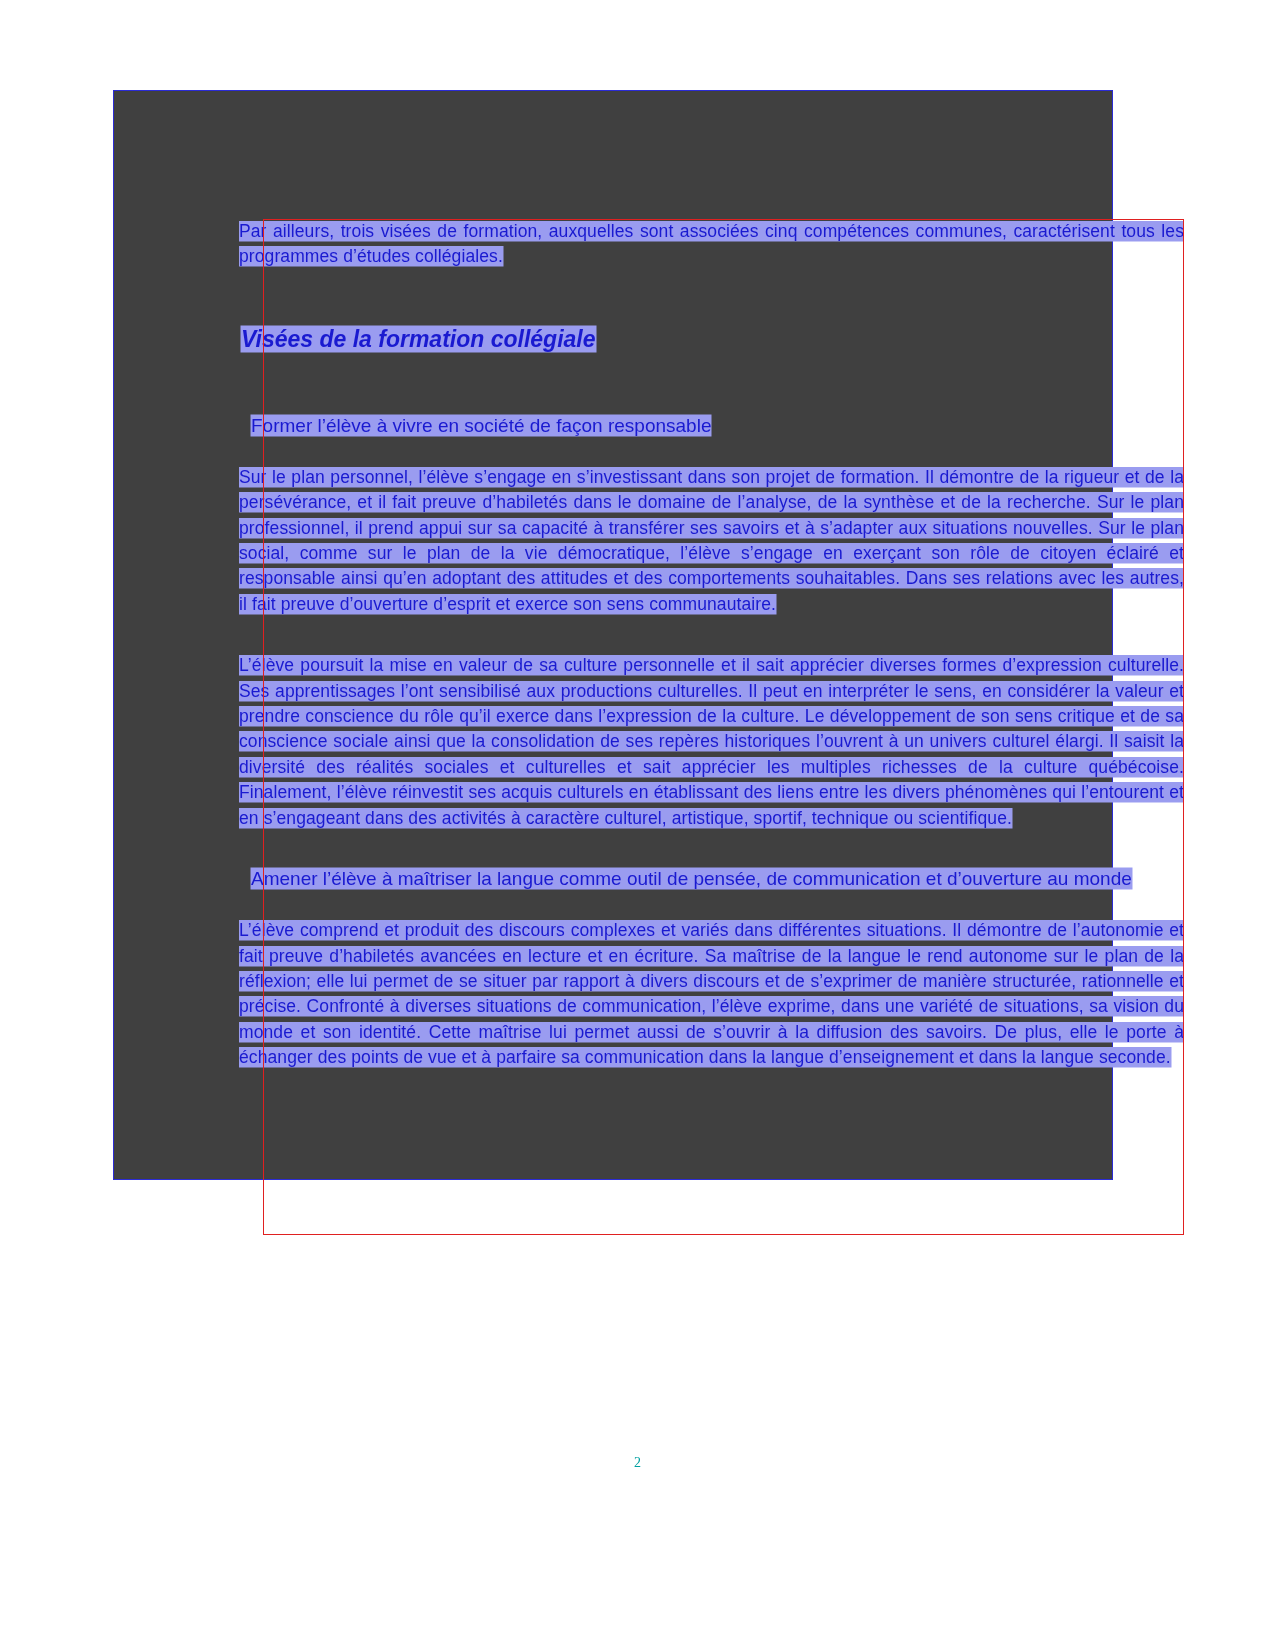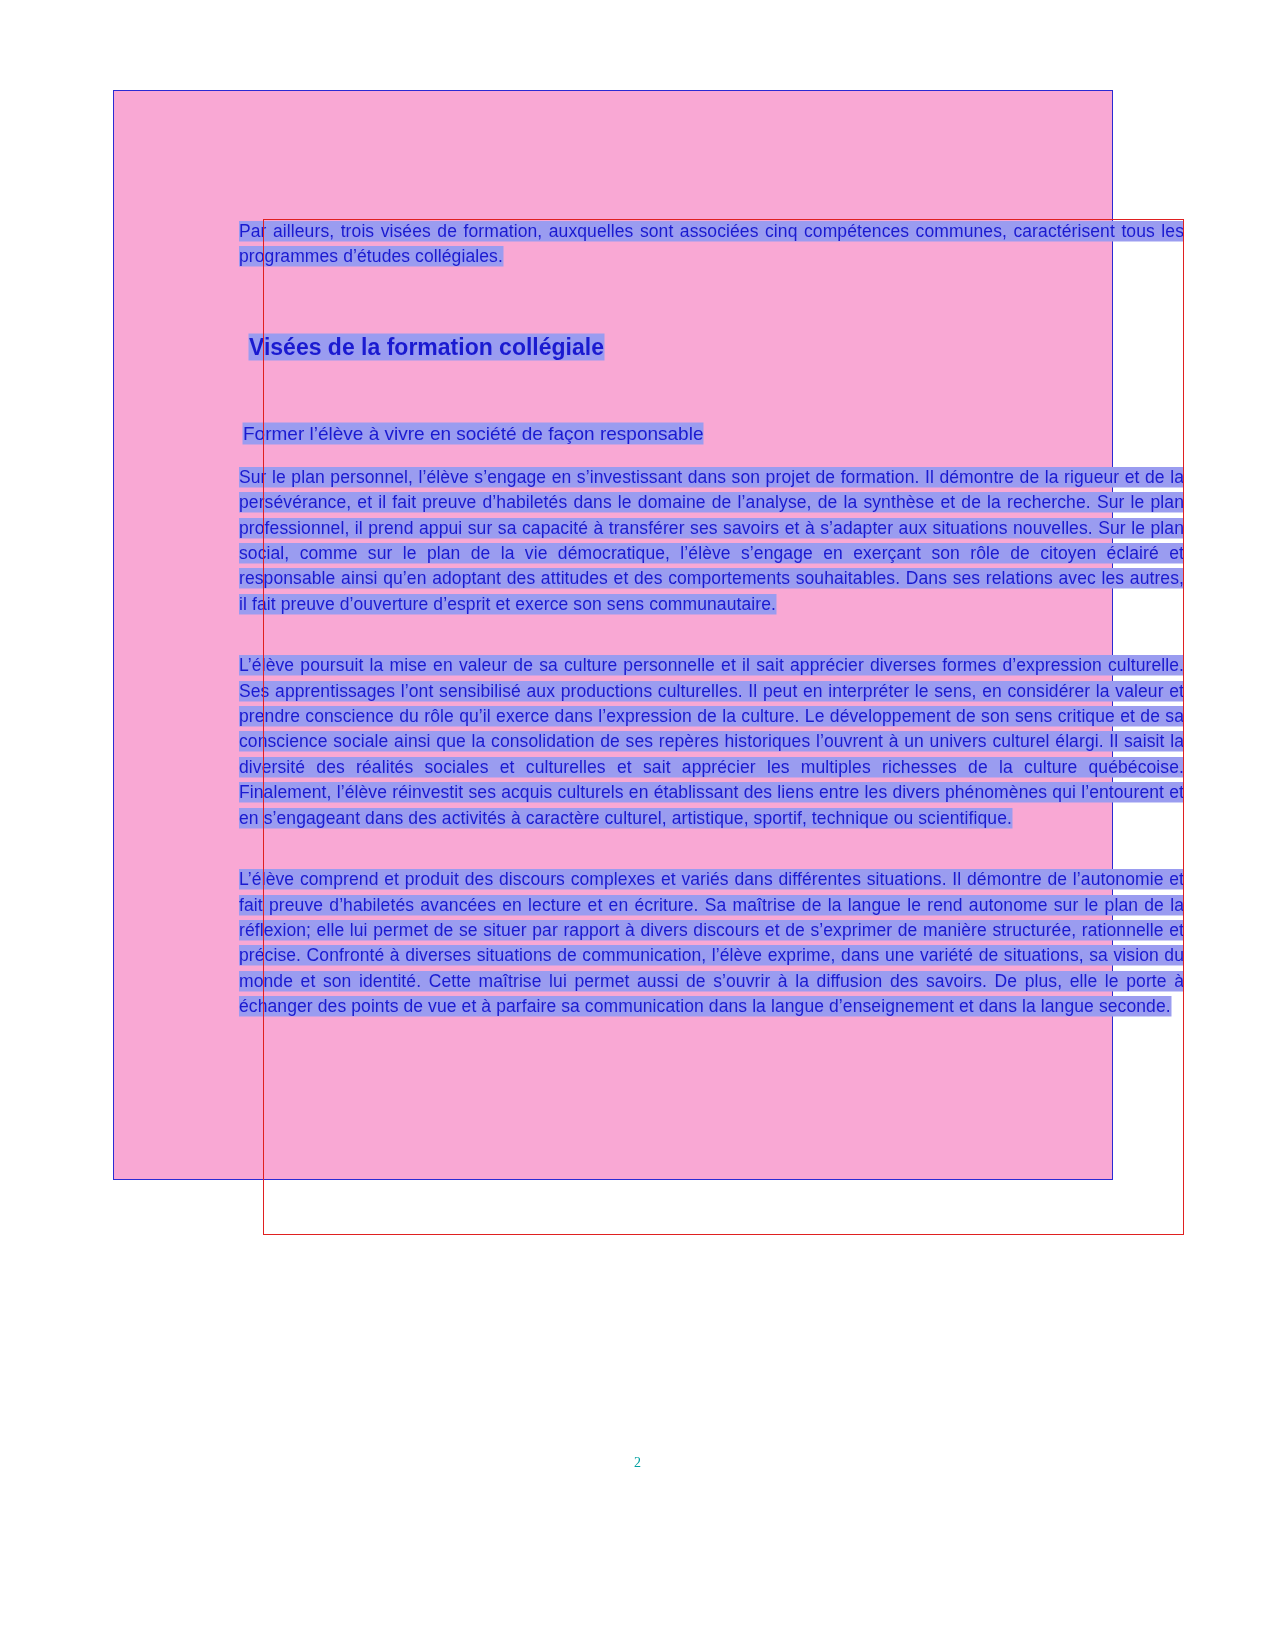--- a/index.html
+++ b/index.html
@@ -16,21 +16,21 @@
 
   
   #doc-page {
     position: absolute;
     left: 113px;
     top: 90px;
     width: 1000px;
     height: 1090px;
     box-sizing: border-box;
     border: 1.5px solid #2b2bd4;
-    background: #f9a8d4;
+    background: #404040;
   }
 
   
   #annotation-rect {
     position: absolute;
     left: 149px;
     top: 128px;
     width: 921px;
     height: 1016px;
     box-sizing: border-box;
@@ -63,27 +63,28 @@
 
   .spacer-lg { height: 52px; }
   .spacer-md { height: 22px; }
   .spacer-sm { height: 14px; }
 
   .h1 {
     font-size: 23px;
     font-weight: bold;
     line-height: 30px;
     color: #1a1ad0;
-    margin: 10px;
+    margin: 2px;
+    font-style: italic;
   }
   .h2 {
     font-size: 19px;
     line-height: 27px;
     color: #1a1ad0;
-    margin: 4px;
+    margin: 12px;
     font-weight: normal;
   }
 
   #page-number {
     position: absolute;
     left: 0;
     top: 1455px;
     width: 1275px;
     text-align: center;
     font-size: 14px;
@@ -117,20 +118,21 @@
 
     <div class="spacer-md"></div>
 
 
     <div class="spacer-sm"></div>
 
     <p class="para"><span class="hl">L’élève poursuit la mise en valeur de sa culture personnelle et il sait apprécier diverses formes d’expression culturelle. Ses apprentissages l’ont sensibilisé aux productions culturelles. Il peut en interpréter le sens, en considérer la valeur et prendre conscience du rôle qu’il exerce dans l’expression de la culture. Le développement de son sens critique et de sa conscience sociale ainsi que la consolidation de ses repères historiques l’ouvrent à un univers culturel élargi. Il saisit la diversité des réalités sociales et culturelles et sait apprécier les multiples richesses de la culture québécoise. Finalement, l’élève réinvestit ses acquis culturels en établissant des liens entre les divers phénomènes qui l’entourent et en s’engageant dans des activités à caractère culturel, artistique, sportif, technique ou scientifique.</span></p>
 
     <div class="spacer-md"></div>
 
+    <h2 class="h2"><span class="hl">Amener l’élève à maîtriser la langue comme outil de pensée, de communication et d’ouverture au monde</span></h2>
 
     <div class="spacer-sm"></div>
 
     <p class="para"><span class="hl">L’élève comprend et produit des discours complexes et variés dans différentes situations. Il démontre de l’autonomie et fait preuve d’habiletés avancées en lecture et en écriture. Sa maîtrise de la langue le rend autonome sur le plan de la réflexion; elle lui permet de se situer par rapport à divers discours et de s’exprimer de manière structurée, rationnelle et précise. Confronté à diverses situations de communication, l’élève exprime, dans une variété de situations, sa vision du monde et son identité. Cette maîtrise lui permet aussi de s’ouvrir à la diffusion des savoirs. De plus, elle le porte à échanger des points de vue et à parfaire sa communication dans la langue d’enseignement et dans la langue seconde.</span></p>
 
   </div>
 
   <div id="annotation-rect"></div>
 
 </div>

